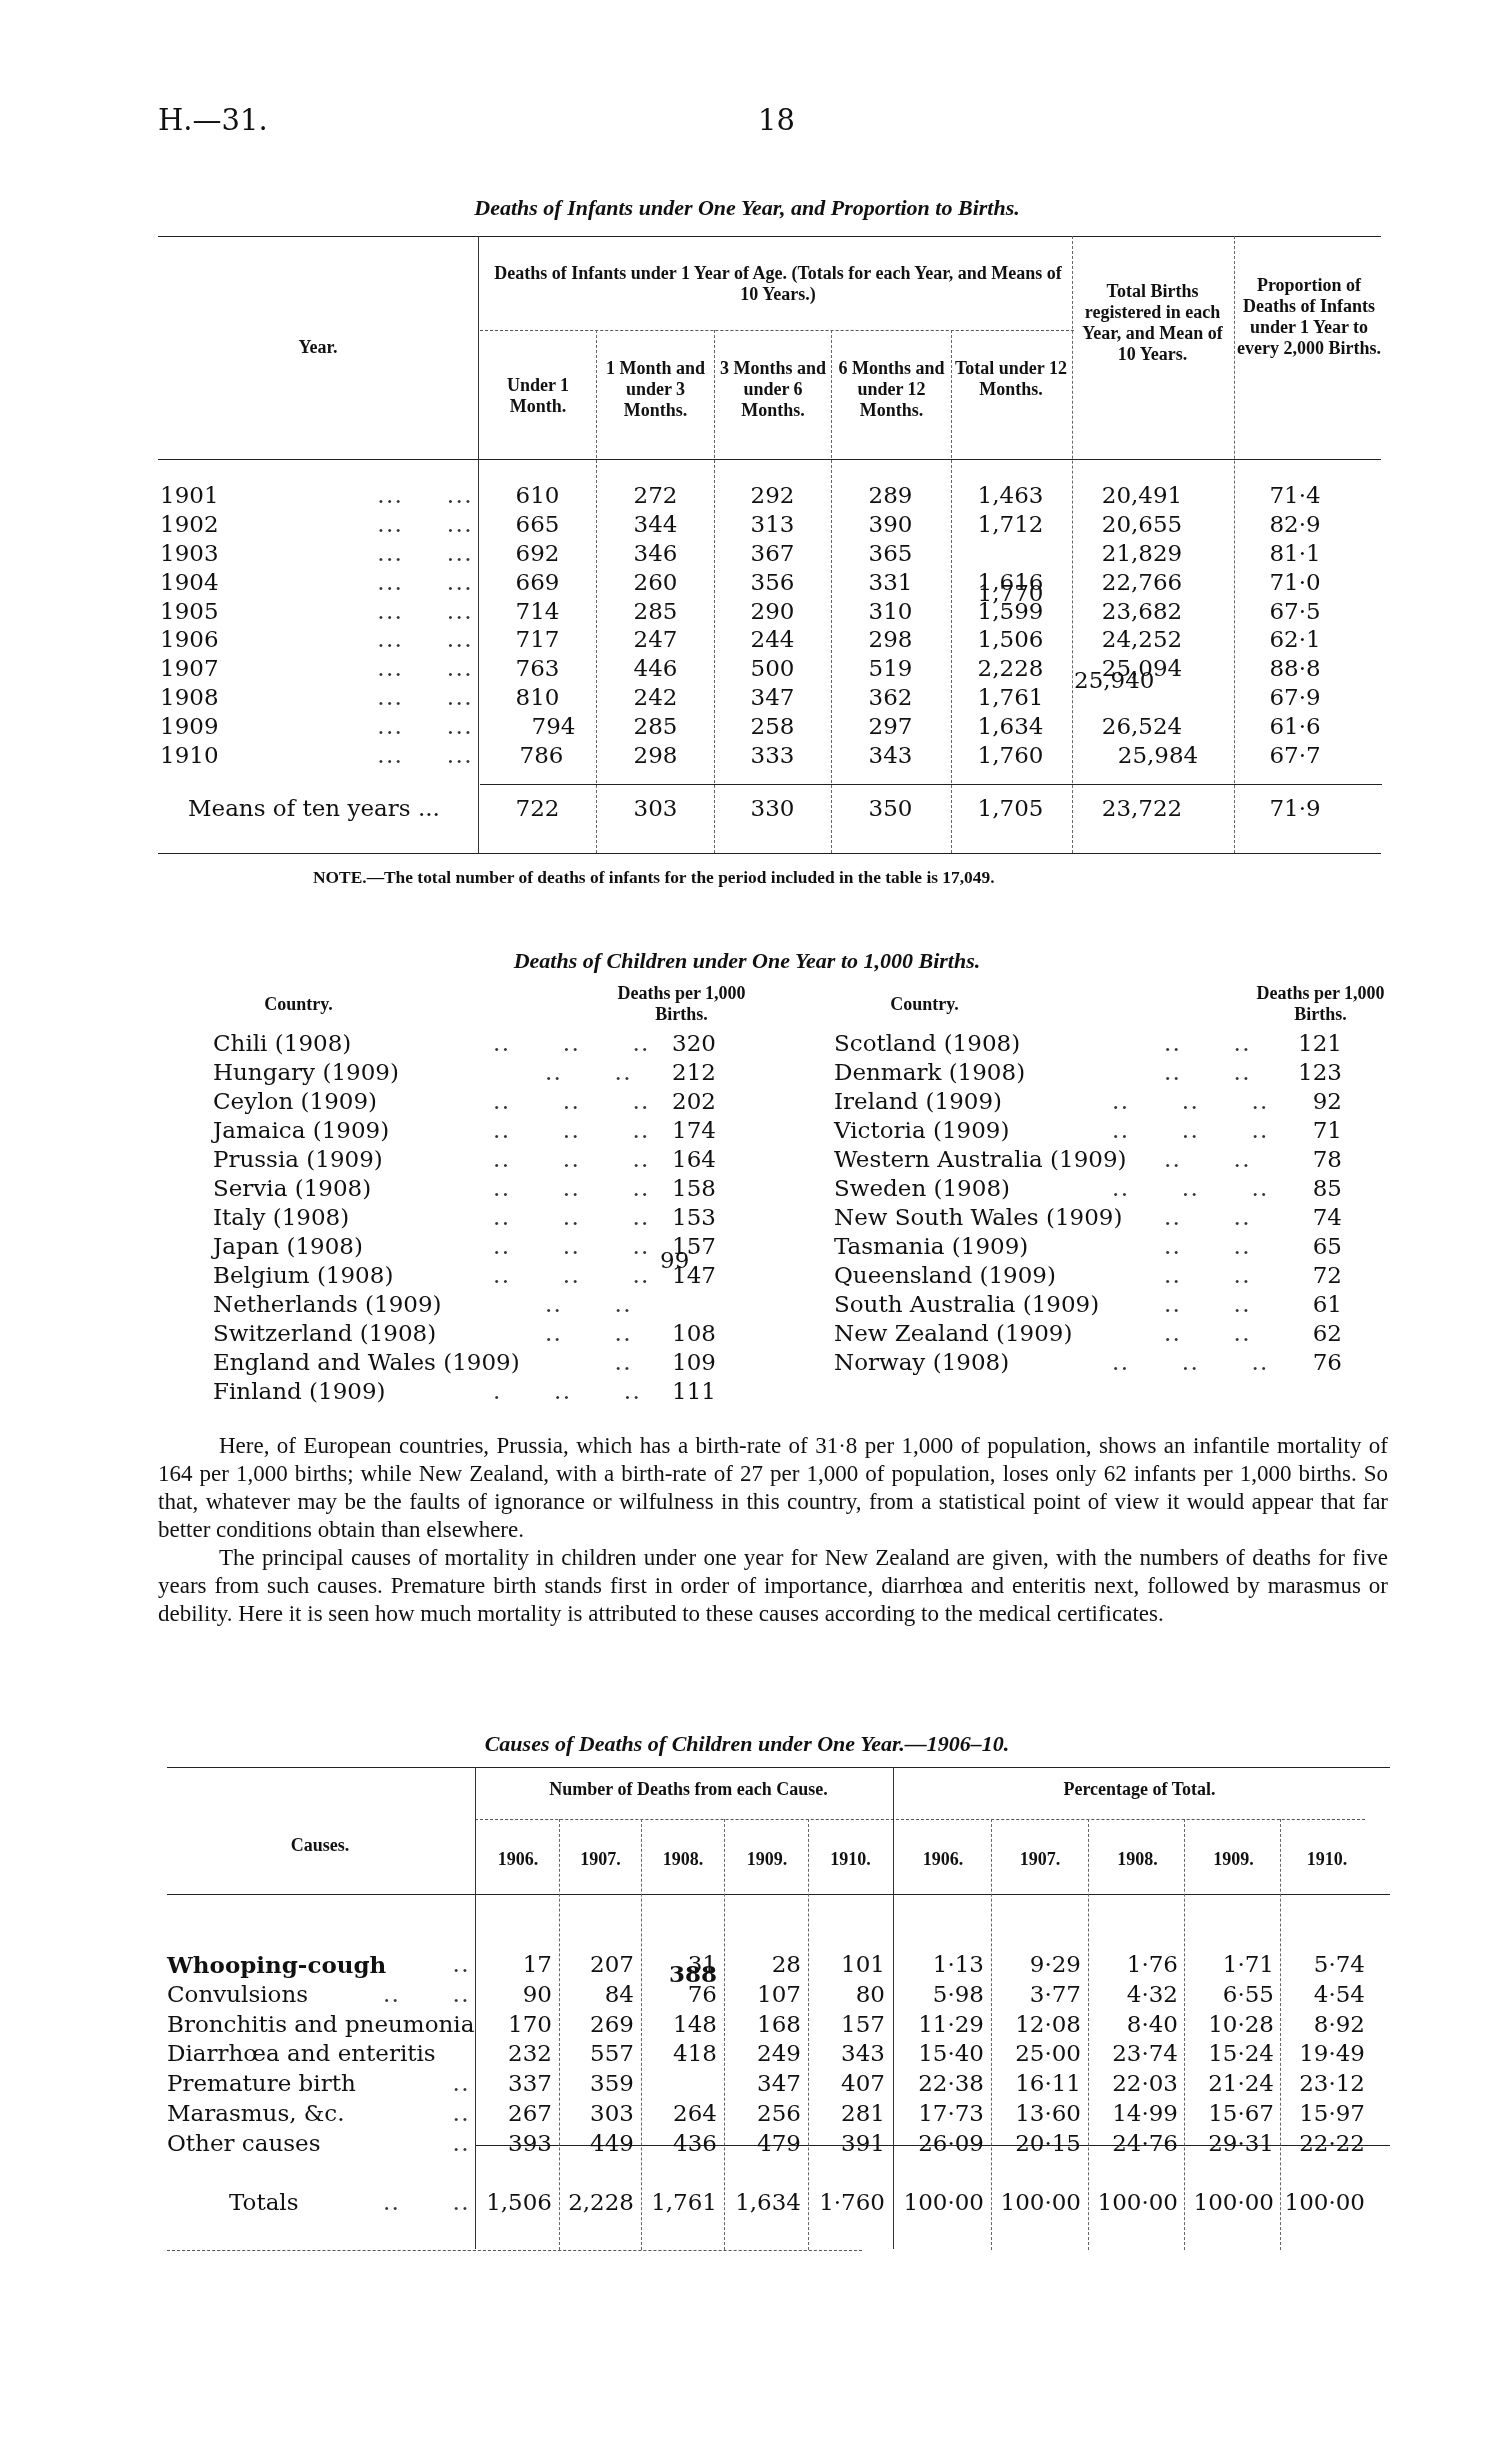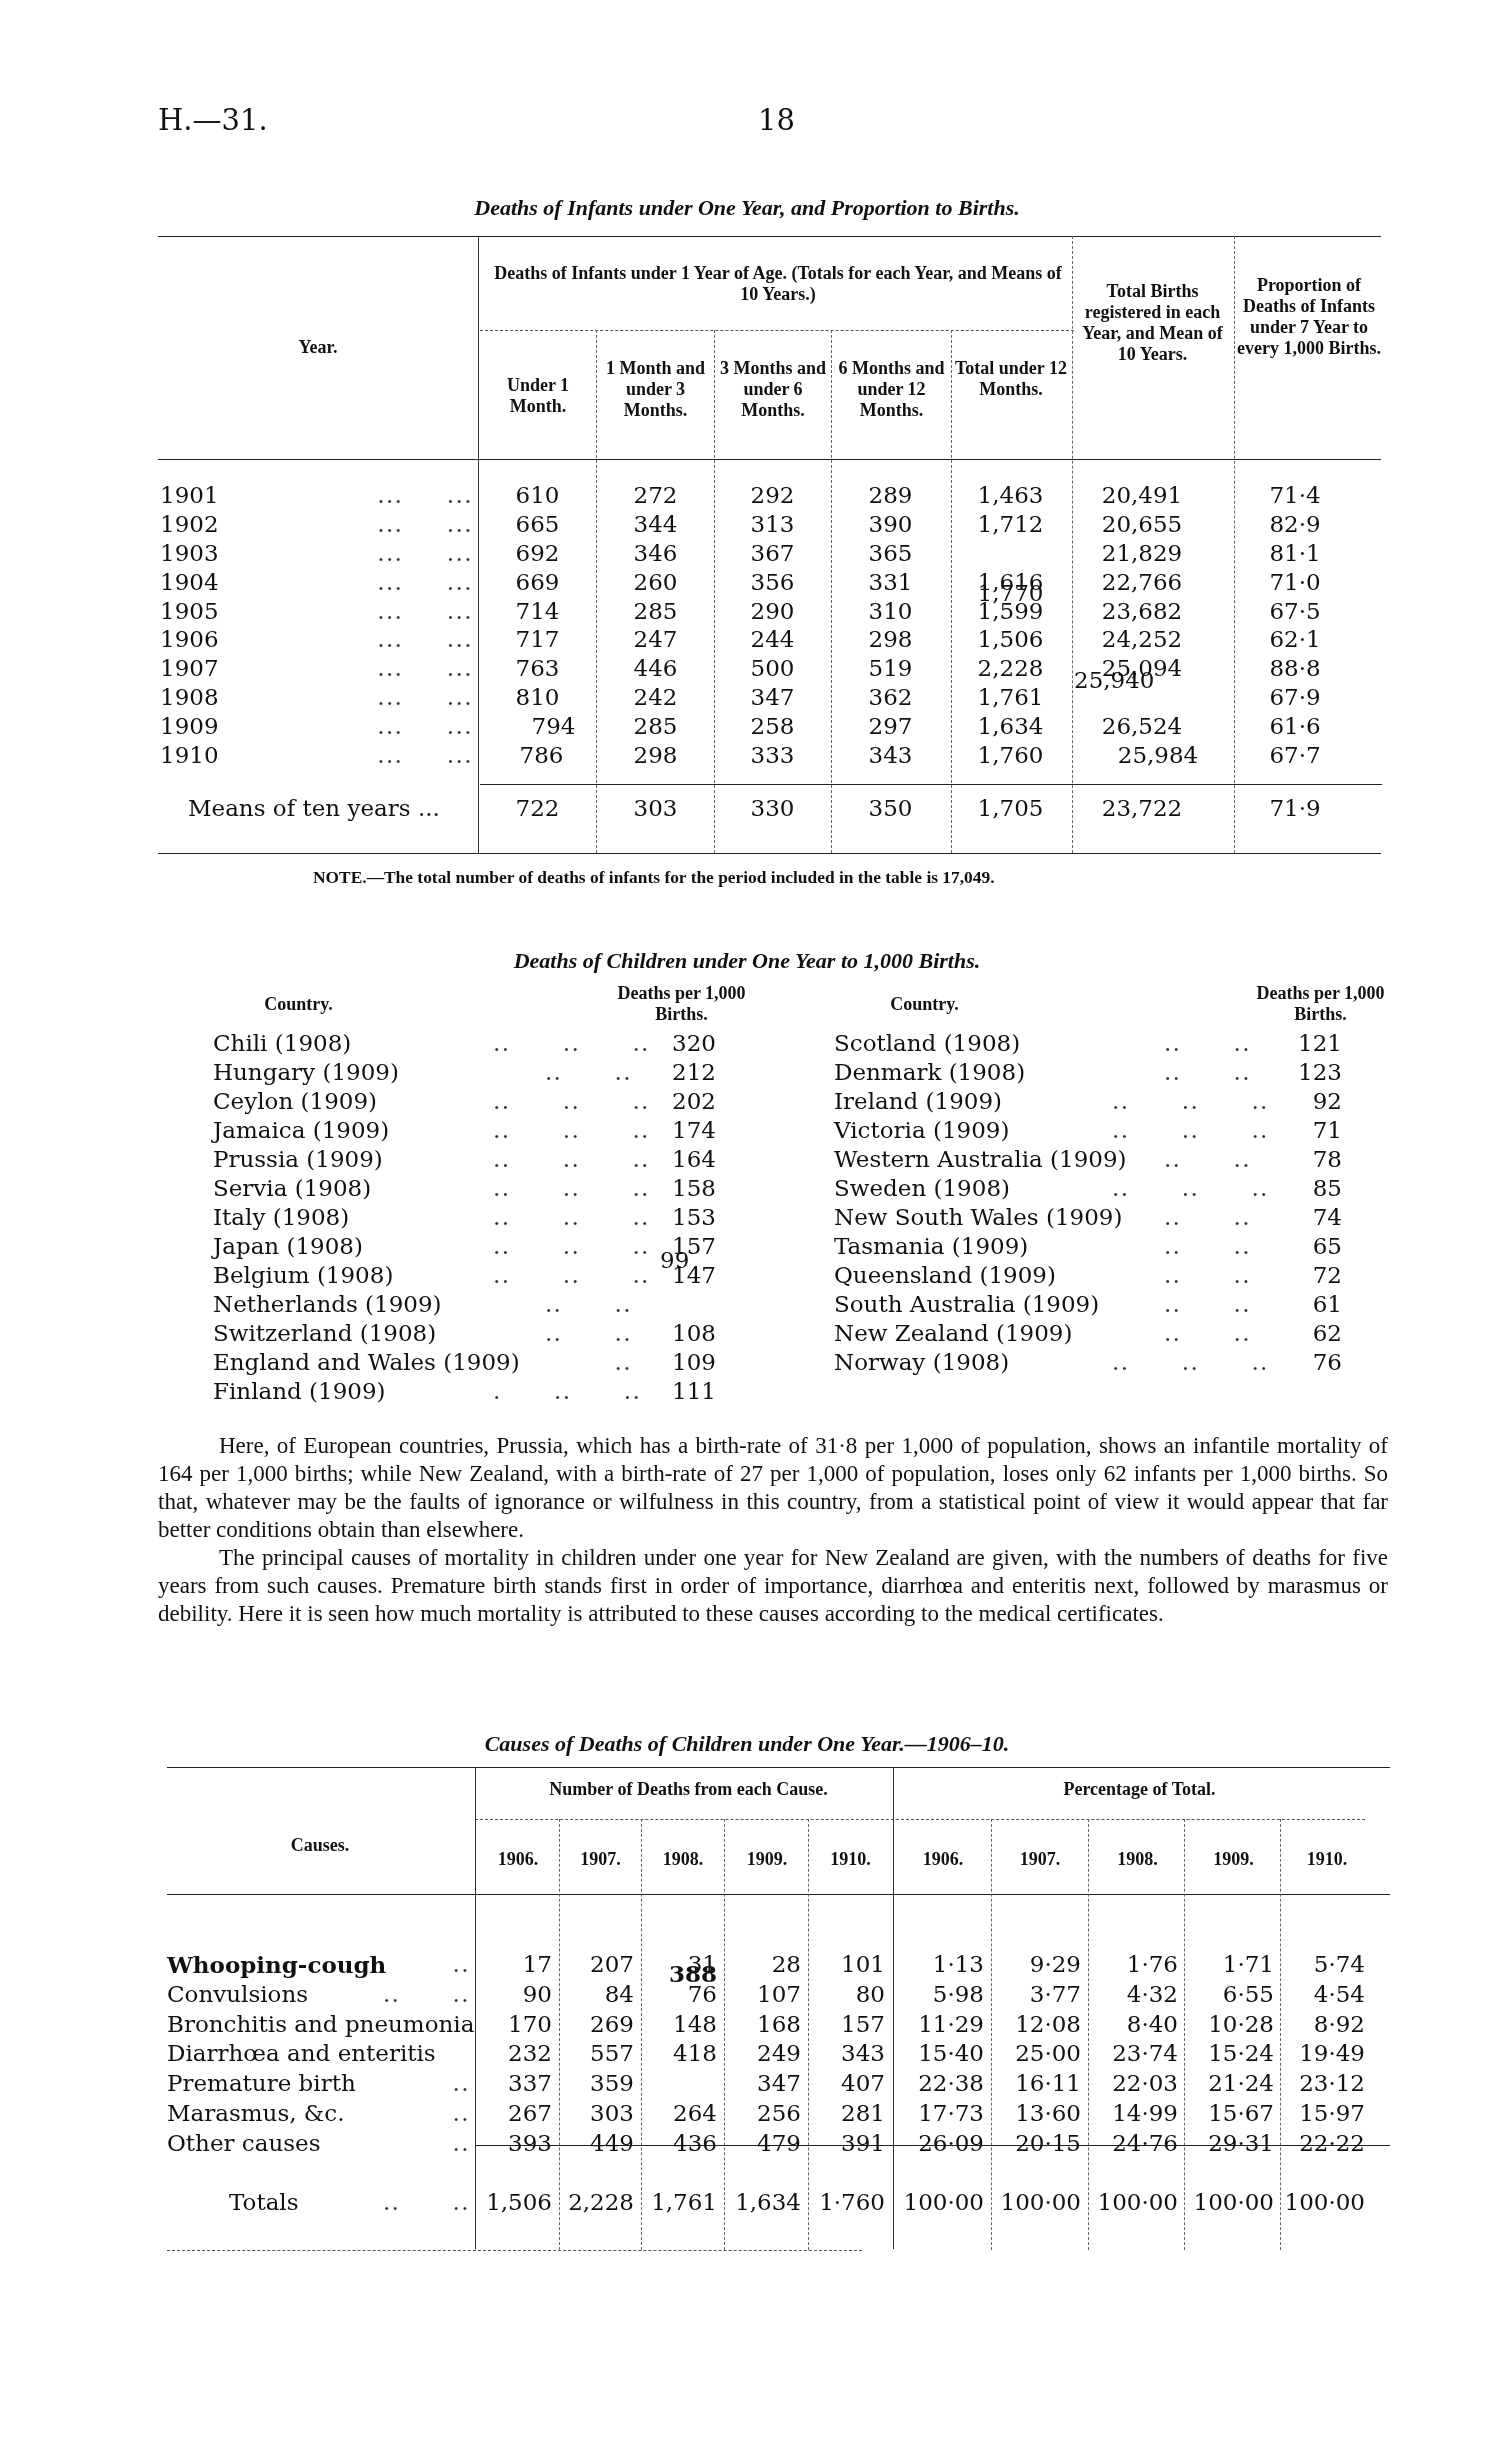--- a/index.html
+++ b/index.html
@@ -46,21 +46,21 @@
   <div class="vline dash" style="left:1234px; top:236px; height:617px;"></div>
 
   <div class="abs small" style="left:158px; width:320px; top:337px;">Year.</div>
   <div class="abs small" style="left:486px; width:584px; top:263px;">Deaths of Infants under 1 Year of Age. (Totals for each Year, and Means of 10 Years.)</div>
   <div class="abs small" style="left:481px; width:114px; top:375px;">Under 1 Month.</div>
   <div class="abs small" style="left:598px; width:115px; top:358px;">1 Month and under 3 Months.</div>
   <div class="abs small" style="left:716px; width:114px; top:358px;">3 Months and under 6 Months.</div>
   <div class="abs small" style="left:833px; width:117px; top:358px;">6 Months and under 12 Months.</div>
   <div class="abs small" style="left:952px; width:118px; top:358px;">Total under 12 Months.</div>
   <div class="abs small" style="left:1074px; width:157px; top:281px;">Total Births registered in each Year, and Mean of 10 Years.</div>
-  <div class="abs small" style="left:1236px; width:146px; top:275px;">Proportion of Deaths of Infants under 7 Year to every 1,000 Births.</div>
+  <div class="abs small" style="left:1236px; width:146px; top:275px;">Proportion of Deaths of Infants under 1 Year to every 2,000 Births.</div>
 
   <div id="t1rows">
       <div>
         <div class="abs cell" style="left:160px; top:481px;">1901</div>
         <div class="abs cell dots" style="left:292px; top:481px; width:181px; text-align:right; white-space:pre;">...     ...</div>
         <div class="abs cell" style="left:480px; width:115px; top:481px; text-align:center;">610</div>
         <div class="abs cell" style="left:598px; width:115px; top:481px; text-align:center;">272</div>
         <div class="abs cell" style="left:716px; width:113px; top:481px; text-align:center;">292</div>
         <div class="abs cell" style="left:833px; width:115px; top:481px; text-align:center;">289</div>
         <div class="abs cell" style="left:952px; width:117px; top:481px; text-align:center;">1,463</div>

